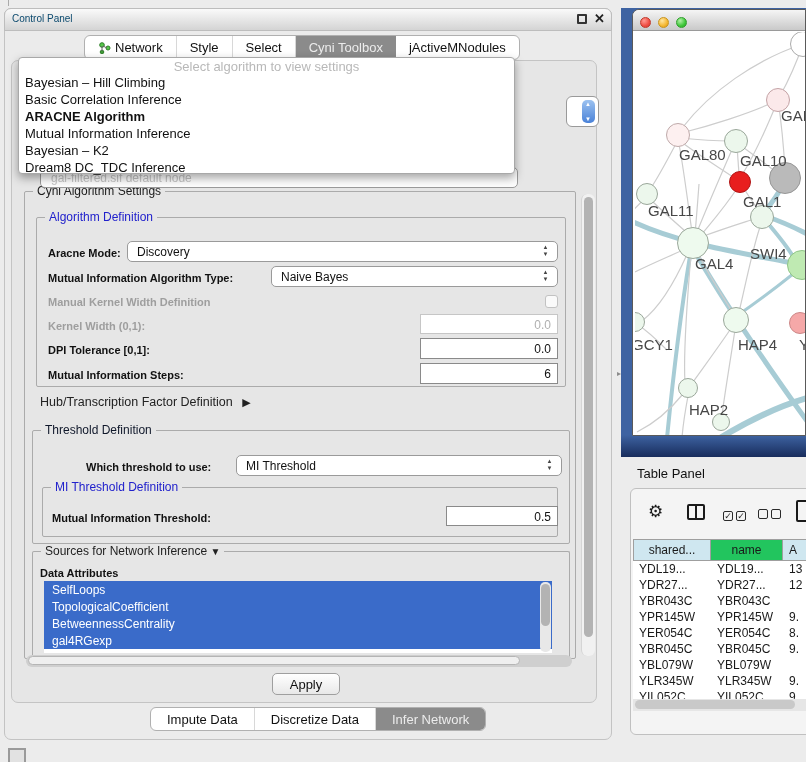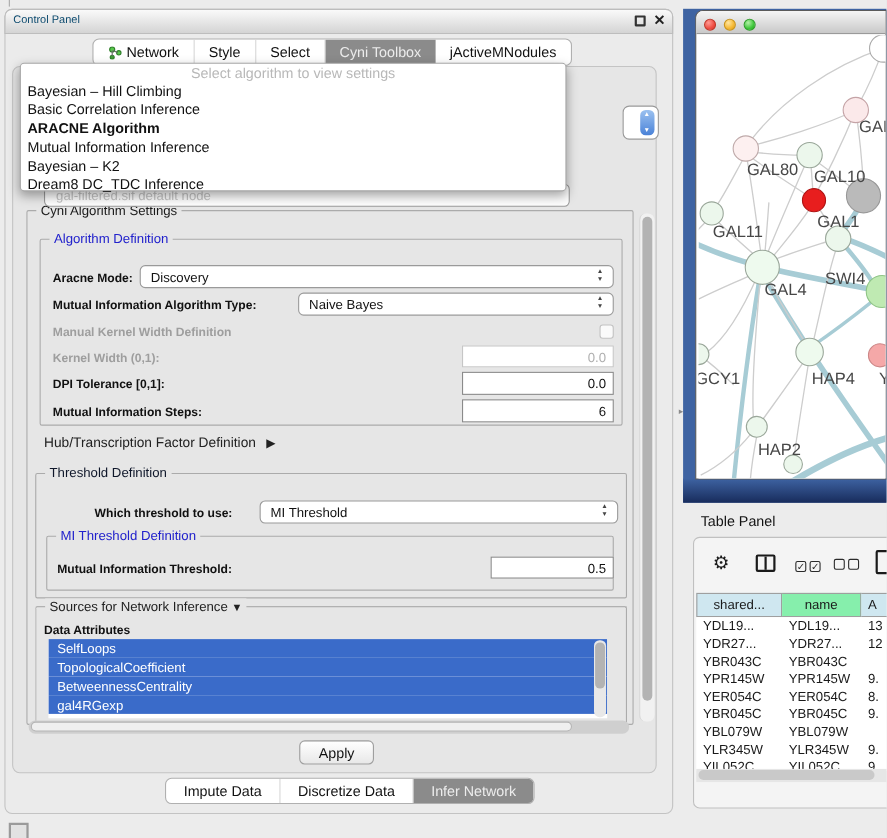--- a/index.html
+++ b/index.html
@@ -91,21 +91,21 @@
   .tp-title { left:637px; top:466px; font-size:13px; color:#111; }
   .tpanel { left:630px; top:488px; width:180px; height:247px; background:#f4f4f4; border:1px solid #c0c0c0; border-radius:6px 0 0 6px; overflow:hidden; }
   .tp-toolbar { position:absolute; left:0; top:0; width:100%; height:44px; }
   .gear { position:absolute; left:17px; top:12px; font-size:17px; color:#1a1a1a; }
   .split-icon { position:absolute; left:56px; top:15px; width:18px; height:16px; border:2px solid #1a1a1a; border-radius:2px; }
   .split-icon:before { content:""; position:absolute; left:6px; top:0; width:2px; height:12px; background:#1a1a1a; }
   .cbx { display:inline-block; width:10px; height:10px; border:1.5px solid #2a2a2a; border-radius:2px; font-size:9px; line-height:9px; text-align:center; color:#2a2a2a; margin-right:3px; }
   .cbx-group { position:absolute; top:16px; }
   .doc-icon { position:absolute; left:165px; top:11px; width:18px; height:22px; border:2px solid #1a1a1a; border-radius:2px; background:#f4f4f4; }
   .thead { position:absolute; left:2px; top:50px; width:178px; height:22px; display:flex; font-size:12px; }
-  .th { border:1px solid #9f9f9f; border-left:none; text-align:center; padding-top:3px; background:#86efac; overflow:hidden; white-space:nowrap; }
+  .th { border:1px solid #9f9f9f; border-left:none; text-align:center; padding-top:3px; background:#22c55e; overflow:hidden; white-space:nowrap; }
   .th:first-child { border-left:1px solid #9f9f9f; }
   .th.hl { background:#cfe7f0; }
   .tbody { position:absolute; left:2px; top:72px; width:178px; height:140px; background:#fff; overflow:hidden; font-size:12px; }
   .tr { display:flex; height:16px; line-height:16px; }
   .td { overflow:hidden; white-space:nowrap; padding-left:6px; }
   .tp-hscroll { position:absolute; left:2px; top:210px; width:178px; height:12px; background:#e6e6e6; }
   .tp-hthumb { position:absolute; left:2px; top:1px; width:160px; height:9px; background:#c9c9c9; border-radius:5px; }
 </style>
 </head>
 <body>

